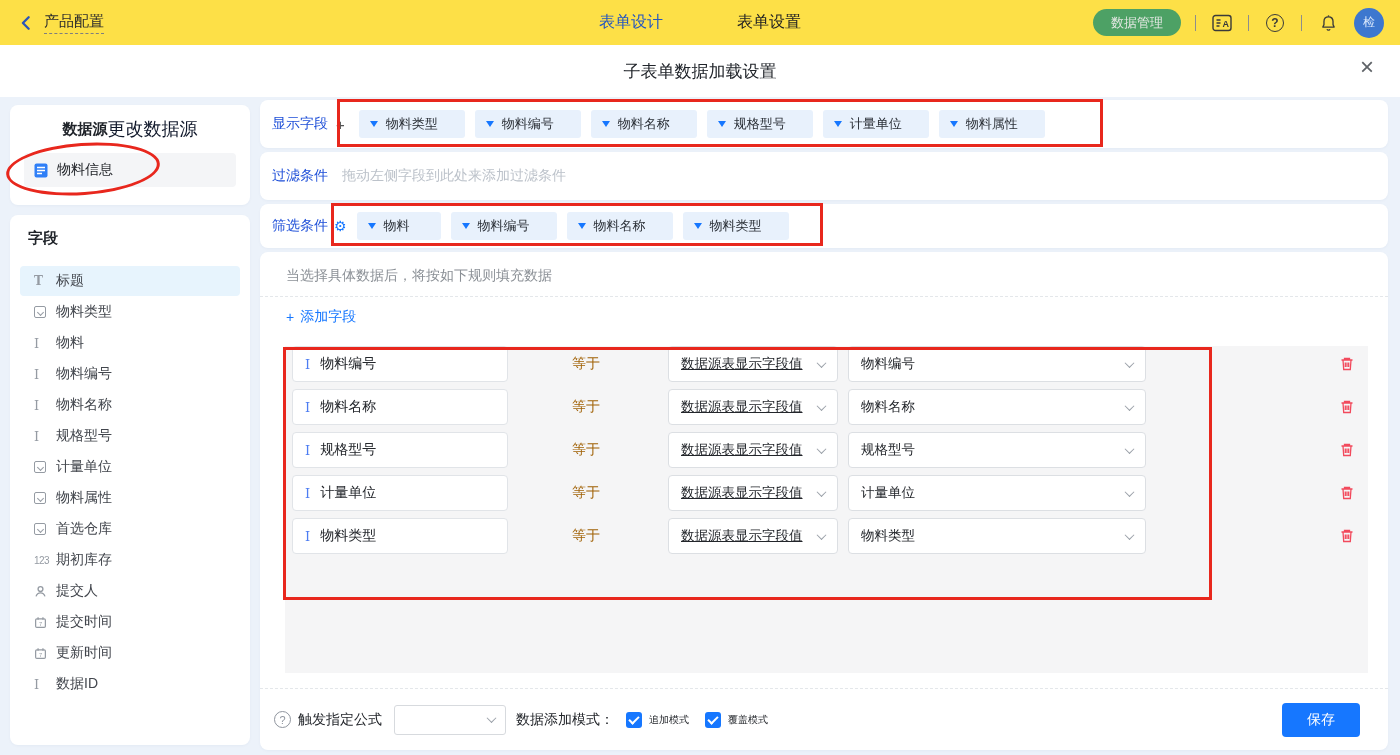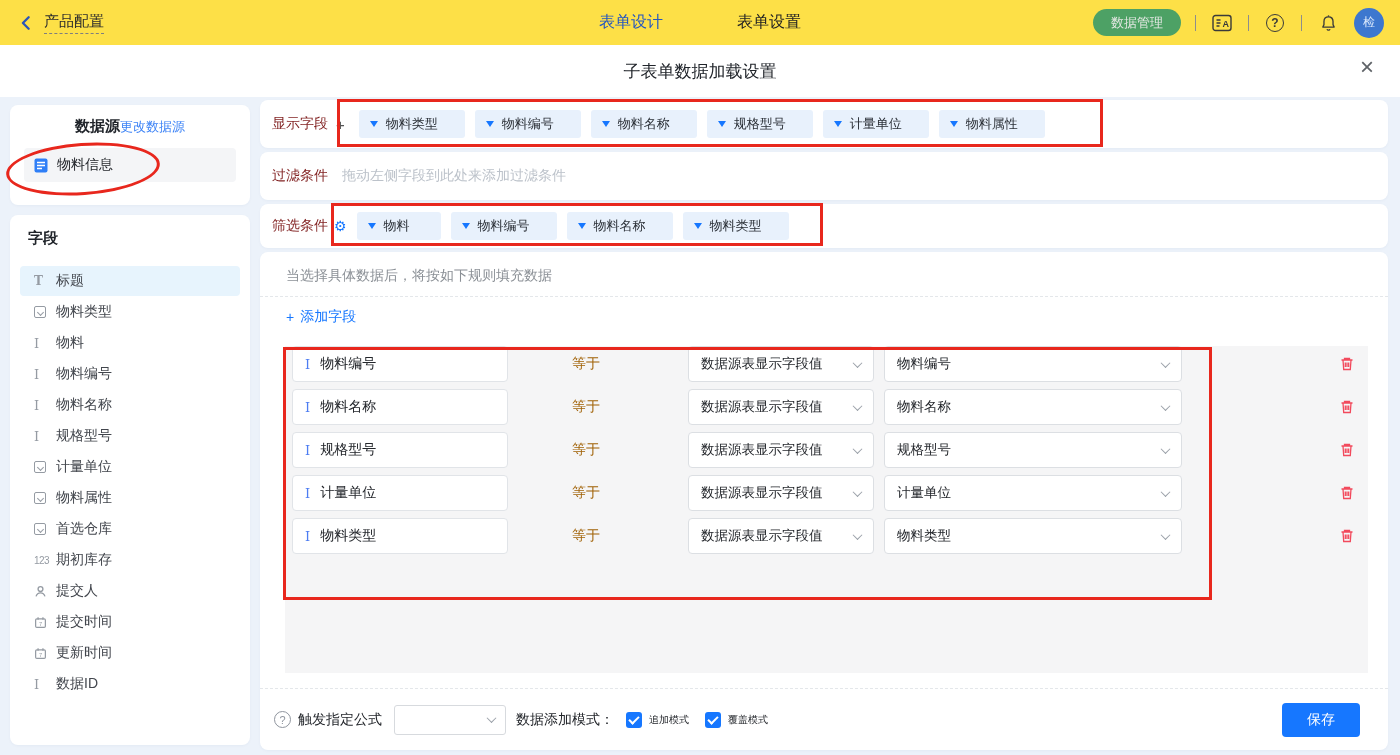--- a/index.html
+++ b/index.html
@@ -24,59 +24,59 @@
   .modal-header { position:absolute; left:0; top:45px; width:1400px; height:52px; background:#ffffff; }
   .modal-title { position:absolute; left:0; right:0; top:15px; text-align:center; font-size:17px; font-weight:500; color:#20242a; }
   .modal-close { position:absolute; right:26px; top:10px; font-size:24px; color:#5f6368; cursor:pointer; line-height:1; }
 
   .card { position:absolute; background:#fff; border-radius:8px; box-shadow:0 1px 3px rgba(30,60,90,0.04); }
 
   
   .card-ds { left:10px; top:105px; width:240px; height:100px; padding:12px 14px; }
   .ds-head { display:flex; justify-content:center; align-items:center; }
   .ds-title { font-size:15px; font-weight:bold; color:#20242a; }
-  .ds-link { font-size:13px; color:#3b82f6; cursor:pointer; }
+  .ds-link { font-size:18px; color:#0f172a; cursor:pointer; }
   .ds-item { margin-top:12px; height:34px; background:#f4f5f7; border-radius:4px; display:flex; align-items:center; gap:9px; padding-left:10px; font-size:14px; color:#23262b; cursor:pointer; }
 
   .card-fields { left:10px; top:215px; width:240px; height:530px; padding:14px 10px; }
   .f-title { font-size:15px; font-weight:bold; color:#20242a; margin:0 0 18px 8px; }
   .f-item { height:30px; margin-bottom:1px; border-radius:4px; display:flex; align-items:center; padding-left:14px; font-size:14px; color:#42464d; cursor:pointer; }
   .f-item.hl { background:#e7f4fd; }
   .f-ic { width:22px; display:flex; align-items:center; color:#959ba3; flex:0 0 22px; }
   .ic-title { font-size:12px; font-weight:bold; color:#959ba3; font-family:"DejaVu Serif",serif; }
   .ic-text { font-size:13px; color:#959ba3; font-family:"DejaVu Serif",serif; }
   .ic-num { font-size:10px; color:#959ba3; letter-spacing:-0.5px; }
   .ic-select { width:12px; height:12px; border:1.2px solid #959ba3; border-radius:2px; position:relative; }
   .ic-select::after { content:''; position:absolute; left:3px; top:2.5px; width:4px; height:4px; border-right:1.2px solid #959ba3; border-bottom:1.2px solid #959ba3; transform:rotate(45deg); }
 
   
   .rowcard { display:flex; align-items:center; padding:0 12px; }
   .row1 { left:260px; top:100px; width:1128px; height:48px; }
   .row2 { left:260px; top:152px; width:1128px; height:48px; }
   .row3 { left:260px; top:204px; width:1128px; height:44px; }
-  .row-label { font-size:14px; font-weight:500; color:#7f1d1d; white-space:nowrap; }
+  .row-label { font-size:14px; font-weight:500; color:#1d4ed8; white-space:nowrap; }
   .plus-sm { color:#555; font-size:15px; margin-left:8px; cursor:pointer; }
   .tags { display:flex; gap:10px; margin-left:14px; }
   .tag { height:28px; min-width:106px; background:#e8f1fc; border-radius:3px; display:flex; align-items:center; gap:8px; padding:0 12px 0 11px; font-size:13px; color:#2a2f36; cursor:pointer; }
   .tag.narrow { min-width:84px; }
   .tri { width:0; height:0; border-left:4.5px solid transparent; border-right:4.5px solid transparent; border-top:6px solid #1677ff; }
   .placeholder { font-size:14px; color:#bcc2ca; margin-left:14px; }
   .gear { font-family:"DejaVu Sans",sans-serif; color:#1677ff; font-size:14px; margin-left:6px; cursor:pointer; }
 
   
   .bigcard { left:260px; top:252px; width:1128px; height:498px; }
   .hint { padding:15px 0 11px 26px; font-size:14px; color:#8b9096; border-bottom:1px dashed #e4e7ea; }
   .addfield { display:inline-flex; align-items:center; gap:6px; margin:11px 0 0 26px; color:#1677ff; font-size:14px; cursor:pointer; }
   .rulespanel { margin:20px 20px 0 25px; height:327px; background:#f5f5f6; }
   .rrow { display:flex; align-items:center; height:36px; margin:7px 0 6px 7px; }
   .rfield { width:216px; height:36px; background:#fff; border:1px solid #e1e4e8; border-radius:4px; display:flex; align-items:center; gap:10px; padding-left:12px; font-size:14px; color:#23262b; cursor:pointer; }
   .rfield .ftxt-ic { color:#4d7df2; font-family:"DejaVu Serif",serif; font-size:13px; }
   .req { margin-left:64px; width:28px; font-size:14px; color:#a16207; }
   .dd { height:36px; background:#fff; border:1px solid #dcdfe3; border-radius:4px; display:flex; align-items:center; justify-content:space-between; padding:0 12px; font-size:13.5px; color:#23262b; cursor:pointer; }
-  .dd1 { width:186px; margin-left:88px; }
+  .dd1 { width:170px; margin-left:68px;text-decoration:underline; }
   .dd2 { width:298px; margin-left:10px; }
   .chev { width:7px; height:7px; border-right:1.5px solid #9aa0a8; border-bottom:1.5px solid #9aa0a8; transform:rotate(45deg) translate(-1px,-1px); flex:0 0 7px; }
   .trash { margin-left:auto; margin-right:13px; cursor:pointer; display:flex; }
 
   .bc-footer { position:absolute; left:0; right:0; top:436px; bottom:0; border-top:1px dashed #e4e7ea; display:flex; align-items:center; padding-left:14px; }
   .q-ic { width:17px; height:17px; border:1.3px solid #8f959e; border-radius:50%; color:#8f959e; font-size:11px; display:flex; align-items:center; justify-content:center; cursor:pointer; }
   .formula-label { font-size:14px; color:#23262b; margin-left:7px; }
   .f-select { width:112px; height:30px; border:1px solid #d7dade; border-radius:3px; background:#fff; margin-left:12px; display:flex; align-items:center; justify-content:flex-end; padding-right:10px; cursor:pointer; }
   .mode-label { font-size:14px; color:#23262b; margin-left:10px; }
   .cb { width:16px; height:16px; background:#1677ff; border-radius:3px; position:relative; cursor:pointer; flex:0 0 16px; }

